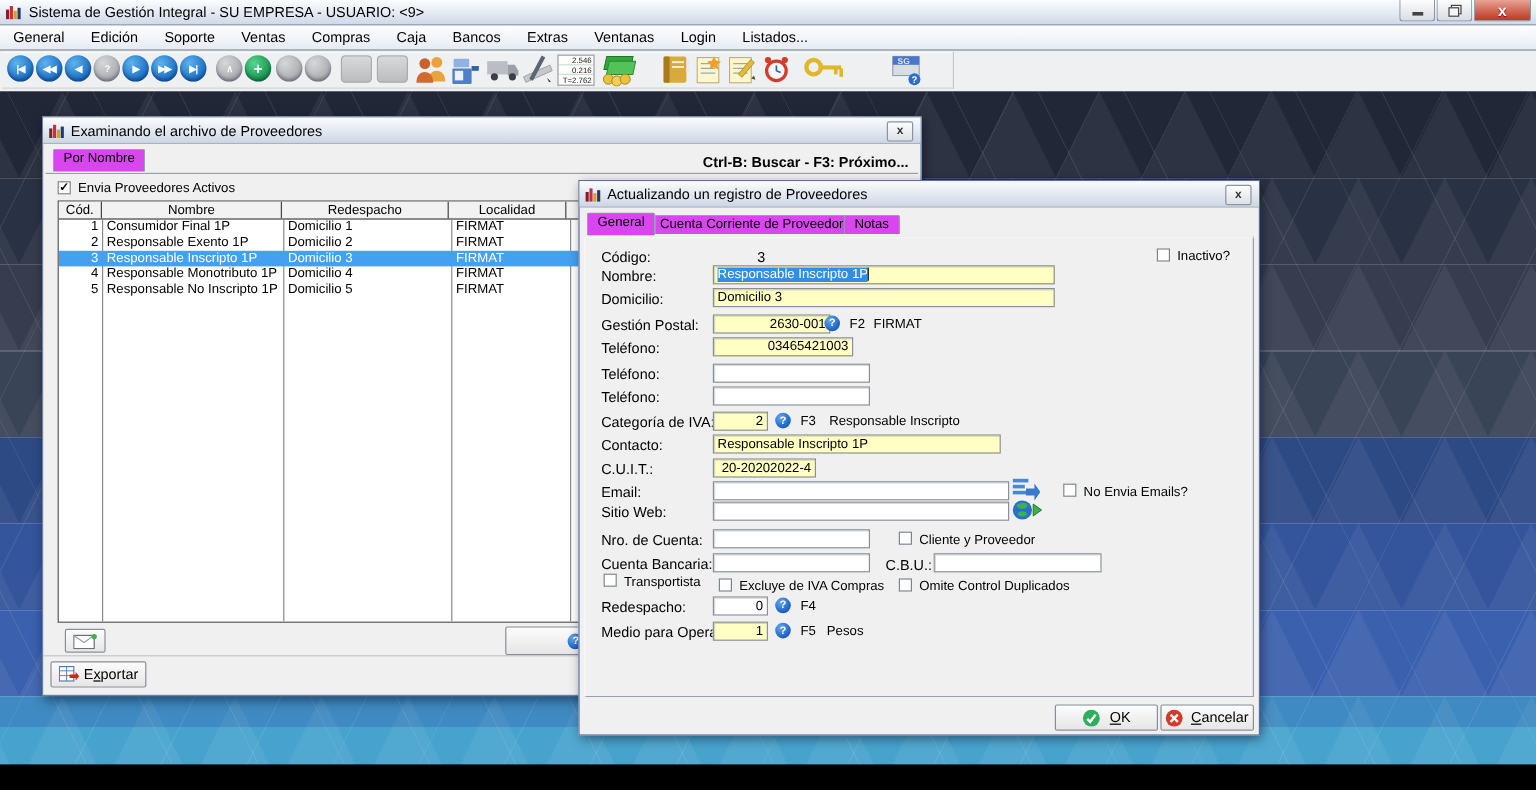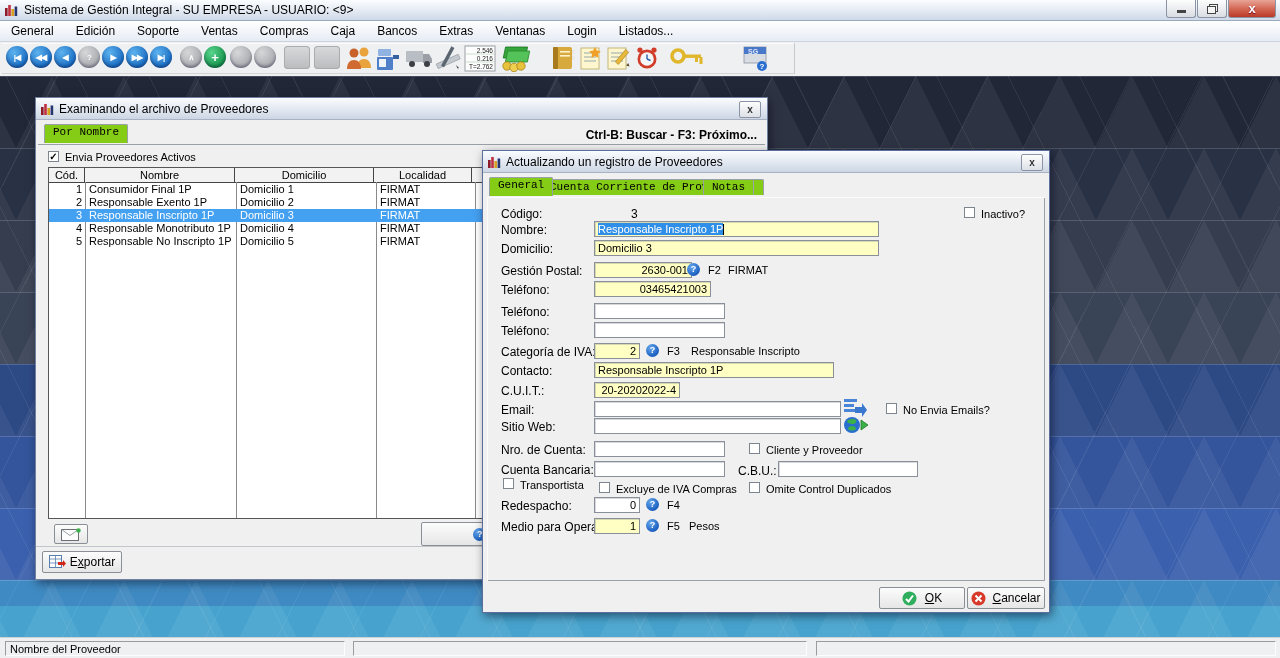--- a/index.html
+++ b/index.html
@@ -53,21 +53,21 @@
   .wtitle{position:absolute;left:0;top:0;right:0;height:21px;
     background:linear-gradient(#fafcfe,#e2e8f1 55%,#ccd6e4);
     border-bottom:1px solid #a8b2c2;display:flex;align-items:center;font-size:12px;}
   .wtitle .t{margin-left:5px;}
   .wclose{position:absolute;right:6px;top:3px;width:20px;height:15px;
     border:1px solid #8a94a4;border-radius:2px;background:linear-gradient(#fdfdfd,#dde1e6);
     display:flex;align-items:center;justify-content:center;font-size:10px;color:#333;font-weight:bold;}
   
   .tabstrip{position:absolute;border-bottom:1px solid #9aa0a8;}
   .tab{position:absolute;top:2px;height:16px;padding:1px 8px 0;font-size:11px;
-    background:#84cc16;border:1px solid #9aa0a8;border-bottom:none;border-radius:2px 2px 0 0;box-sizing:border-box;font-family:Liberation Mono, monospace;}
+    background:#d946ef;border:1px solid #9aa0a8;border-bottom:none;border-radius:2px 2px 0 0;box-sizing:border-box;}
   .tab.active{top:0;height:19px;z-index:2;box-shadow:0 1px 0 #f0f0f0;}
   
   .cb{position:absolute;width:11px;height:11px;background:#fff;border:1px solid #7d858f;
     font-size:10px;line-height:10px;text-align:center;font-weight:bold;box-sizing:border-box;}
   .cblabel{position:absolute;font-size:11px;white-space:nowrap;}
   
   #ptable{background:#fff;border:1px solid #565656;box-sizing:border-box;overflow:hidden;}
   .thead{display:flex;height:14px;background:#f2f2f2;border-bottom:1px solid #444;}
   .th{font-size:11px;text-align:center;border-right:1px solid #444;box-sizing:border-box;line-height:14px;}
   .colline{position:absolute;top:14px;bottom:0;width:1px;background:#8a8a8a;z-index:1;}
@@ -264,21 +264,21 @@
     </div>
     <span class="hint" style="right:10px;top:30px">Ctrl-B: Buscar - F3: Próximo...</span>
 
     <span class="cb" style="left:12px;top:53px"><span>✓</span></span>
     <span class="cblabel" style="left:29px;top:53px">Envia Proveedores Activos</span>
 
     <div class="abs" id="ptable" style="left:12px;top:69px;width:716px;height:352px">
       <div class="thead">
         <span class="th" style="width:36px">Cód.</span>
         <span class="th" style="width:150px">Nombre</span>
-        <span class="th" style="width:139px">Domicilio</span>
+        <span class="th" style="width:139px">Redespacho</span>
         <span class="th" style="width:98px">Localidad</span>
         <span class="th" style="flex:1;border-right:none"></span>
       </div>
       <div class="colline" style="left:36px"></div>
       <div class="colline" style="left:187px"></div>
       <div class="colline" style="left:327px"></div>
       <div class="colline" style="left:426px"></div>
 
       <div class="trow">
         <span class="tc num" style="width:36px">1</span>
@@ -458,19 +458,14 @@
     <div class="btn" style="left:484px;top:436px;width:78px;height:22px;font-size:12px">
       <svg width="15" height="15" viewBox="0 0 15 15" style="margin-right:6px">
         <circle cx="7.5" cy="7.5" r="7" fill="#d83a2a"></circle>
         <path d="M4.5 4.5l6 6M10.5 4.5l-6 6" stroke="#fff" stroke-width="2"></path>
       </svg>
       <span class="ul">C</span>
         <span>ancelar</span>
     </div>
   </div>
 
-  <div class="abs" id="statusbar">
-    <span class="spanel" style="left:5px;width:340px">Nombre del Proveedor</span>
-    <span class="spanel" style="left:353px;width:454px"></span>
-    <span class="spanel" style="left:816px;width:460px"></span>
-  </div>
 
 </div>
 
 </body></html>

